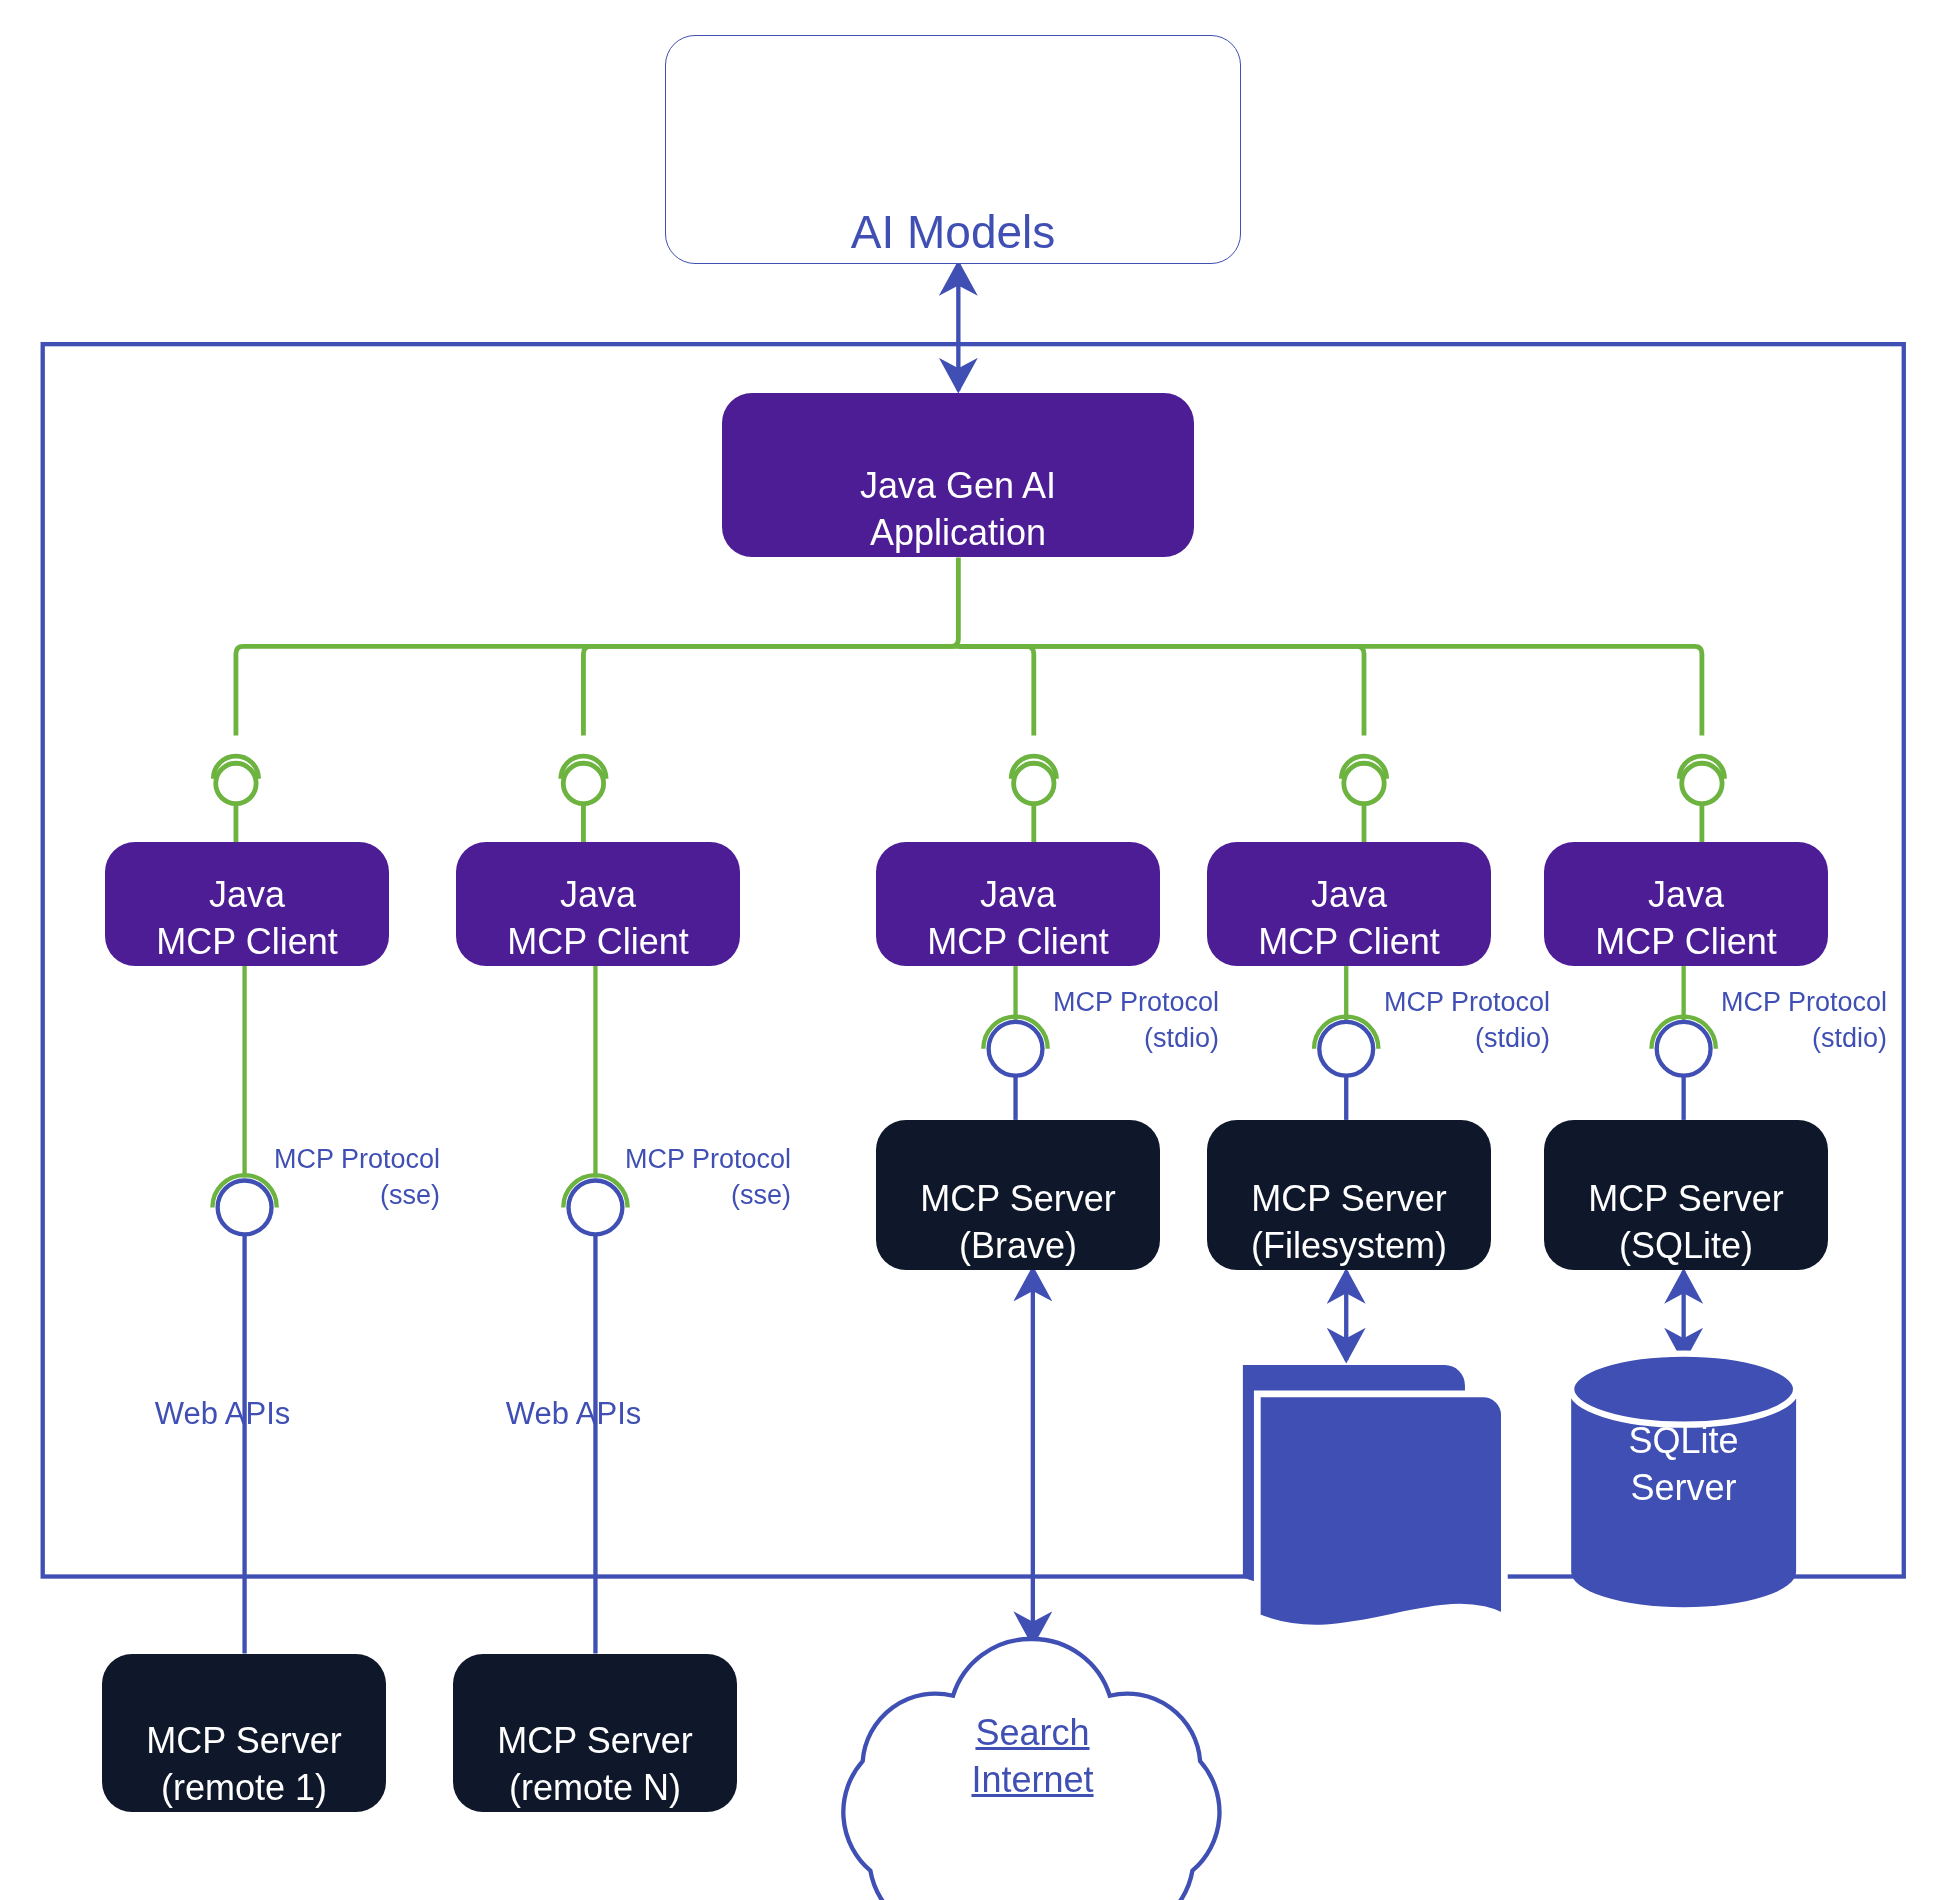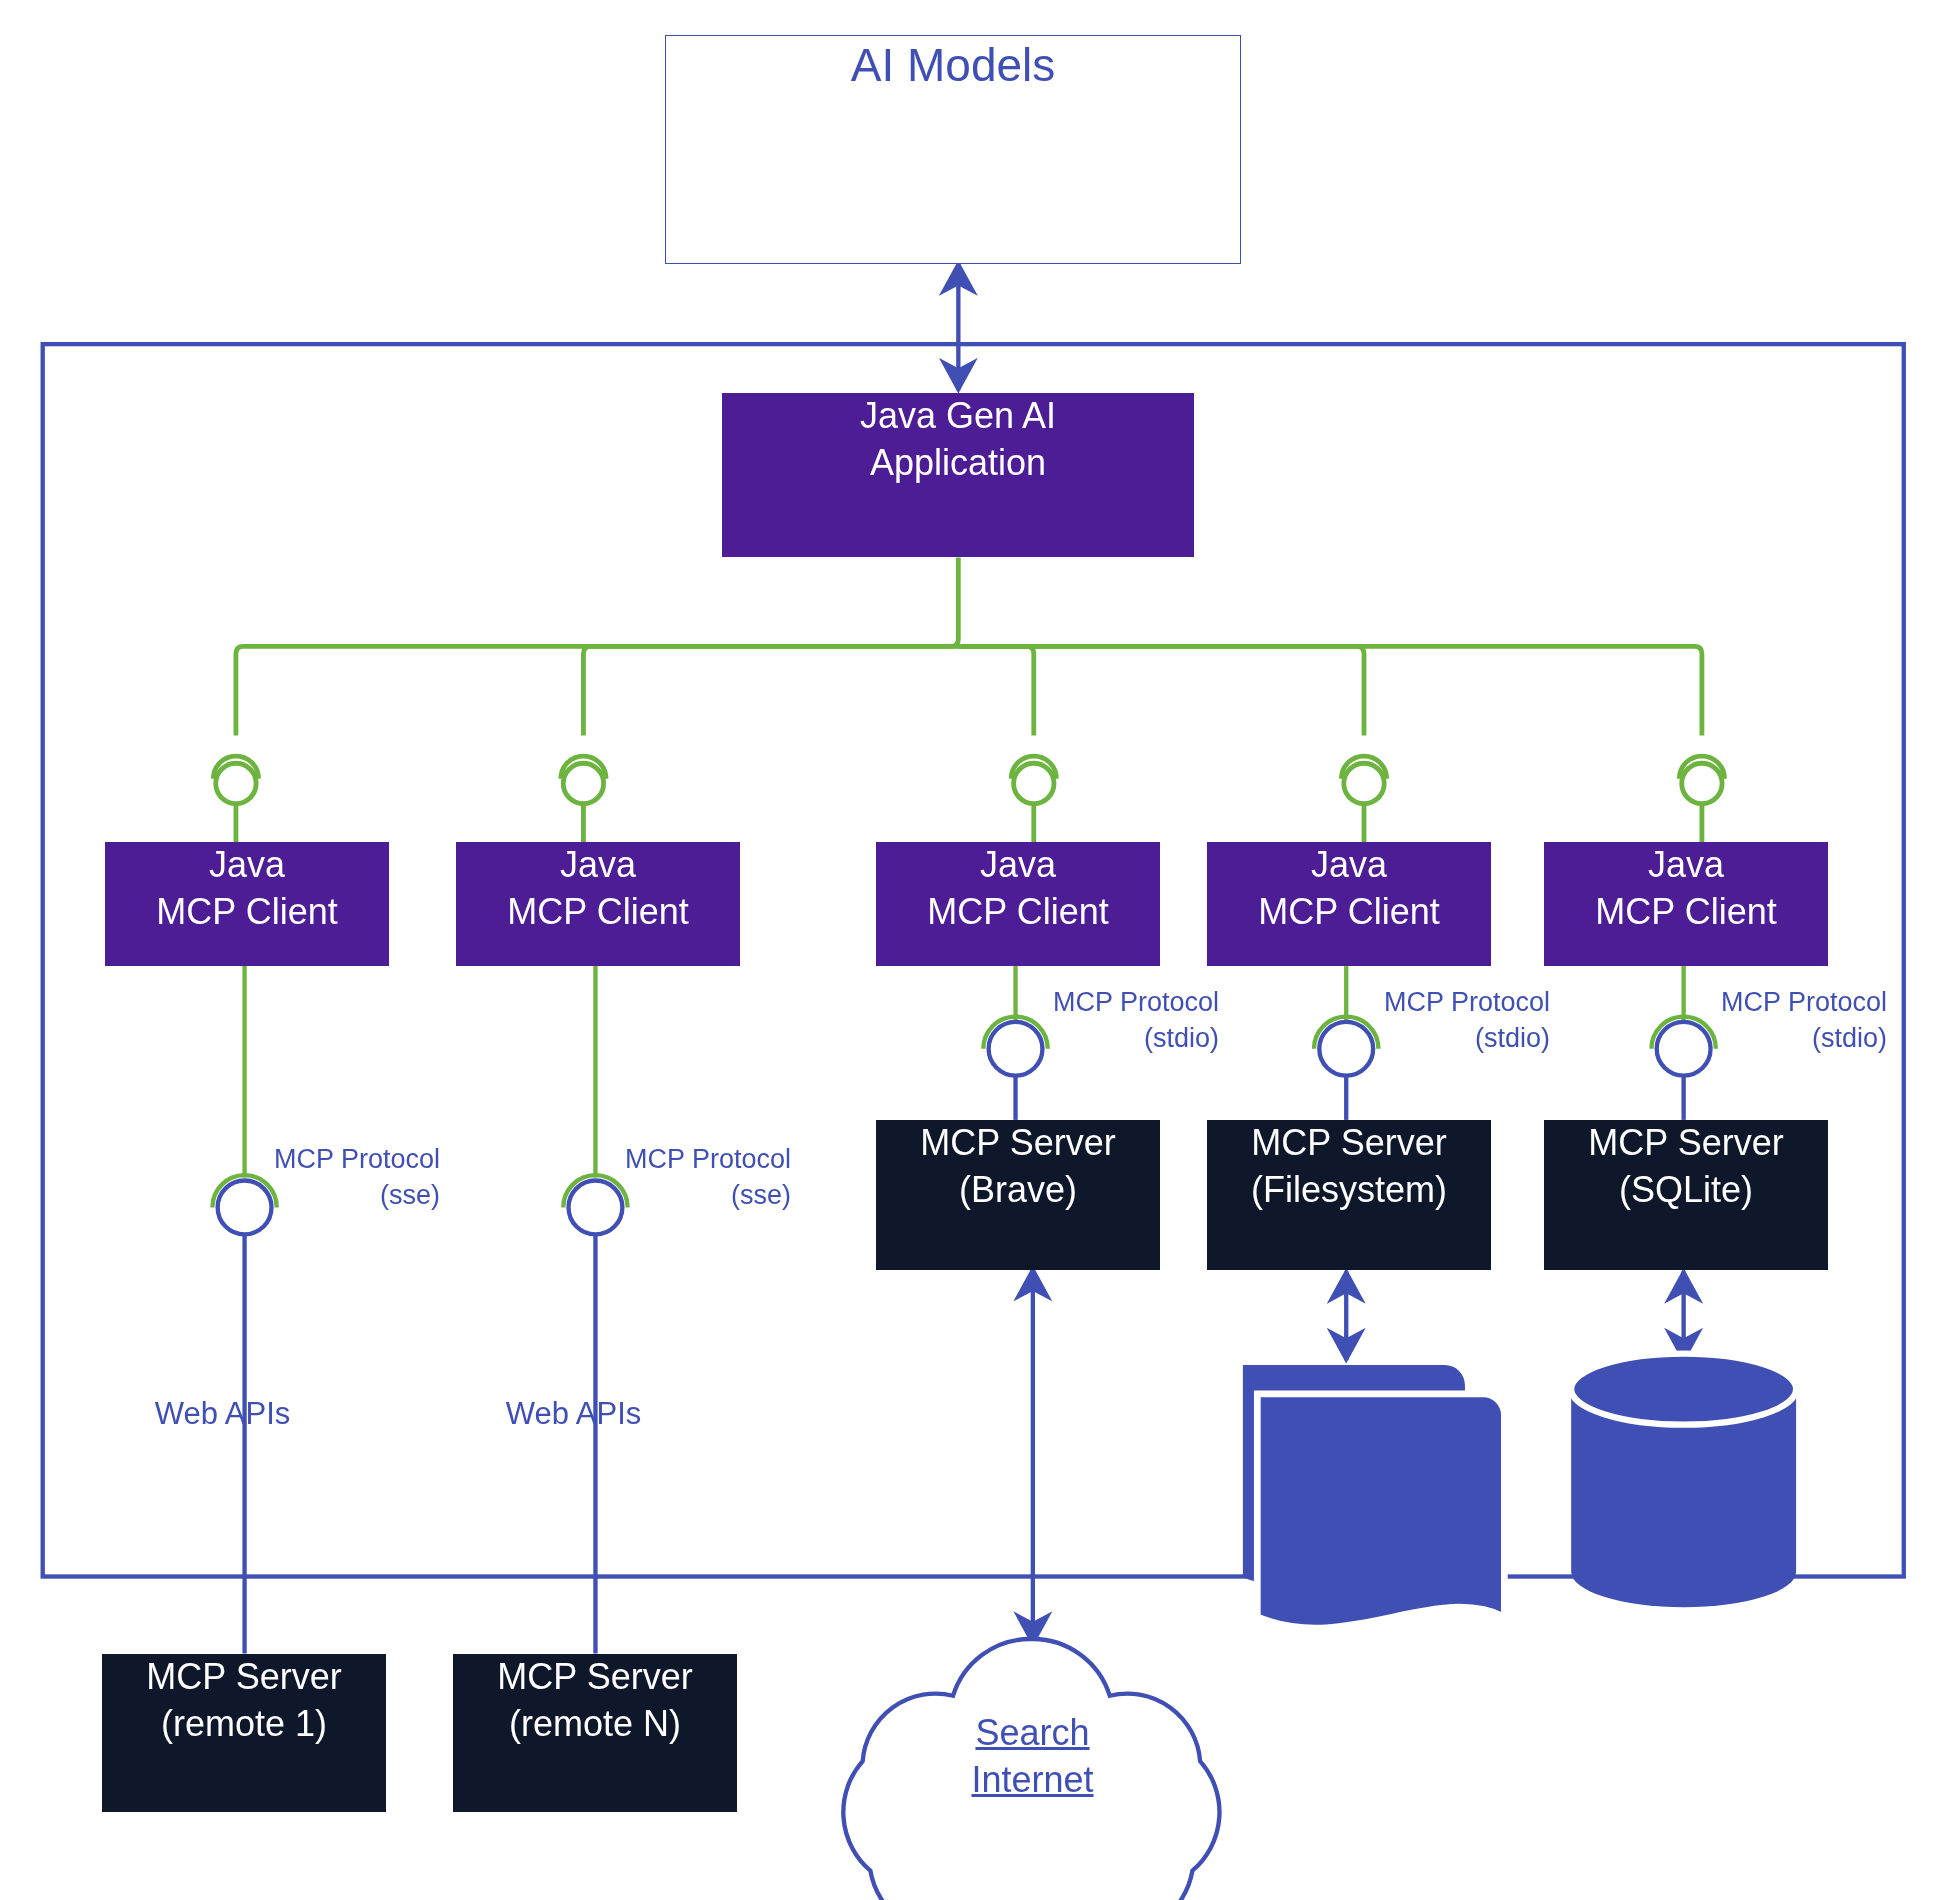--- a/index.html
+++ b/index.html
@@ -1,19 +1,19 @@
 <!DOCTYPE html>
 <html style="font-size:7.7px"><head>
 <meta charset="utf-8">
 <style>
   html,body{margin:0;padding:0;background:#ffffff;}
   body{font-family:"Liberation Sans",sans-serif;}
   #stage{position:relative;width:1946px;height:1900px;background:#ffffff;overflow:hidden;}
   #svg-layer{position:absolute;left:0;top:0;width:1946px;height:1900px;}
-  .node{position:absolute;display:flex;align-items:flex-start;justify-content:center;text-align:center;box-sizing:border-box;}
+  .node{position:absolute;display:flex;align-items:flex-end;justify-content:center;text-align:center;box-sizing:border-box;border-radius:30px;}
   .node .lines{display:block;line-height:1.30;}
   .green-box{background:#4c1d95;color:#ffffff;font-size:36px;}
   .blue-box{background:#0f172a;color:#ffffff;font-size:36px;}
   .ai-box{background:#ffffff;border:1.9px solid #3f4fb3;color:#3f4fb3;font-size:46px;}
   .frame-label{position:absolute;color:#3f4fb3;font-size:48px;white-space:nowrap;}
   .edge-label{position:absolute;color:#3f4fb3;font-size:27px;text-align:center;line-height:1.32;white-space:nowrap;}
   .edge-label.left{text-align:right;}
   .cloud-label{position:absolute;color:#3f4fb3;font-size:36px;text-align:center;line-height:1.30;white-space:nowrap;text-decoration:underline;}
   .shape-label{position:absolute;color:#ffffff;font-size:36px;text-align:center;line-height:1.30;white-space:nowrap;}
 </style>
@@ -225,19 +225,23 @@
       <span>(remote 1)</span>
     </span>
   </div>
   <div class="node blue-box" style="left:453px;top:1654px;width:284px;height:158px;">
     <span class="lines">
       <span>MCP Server</span><br>
       <span>(remote N)</span>
     </span>
   </div>
 
+  <div class="shape-label" style="left:1561px;top:1418px;width:245px;">
+    <span>SQLite</span><br>
+    <span>Server</span>
+  </div>
   <div class="cloud-label" style="left:910px;top:1710px;width:245px;">
     <span>Search</span><br>
     <span>Internet</span>
   </div>
 
 </div>
 
 
 </body></html>

